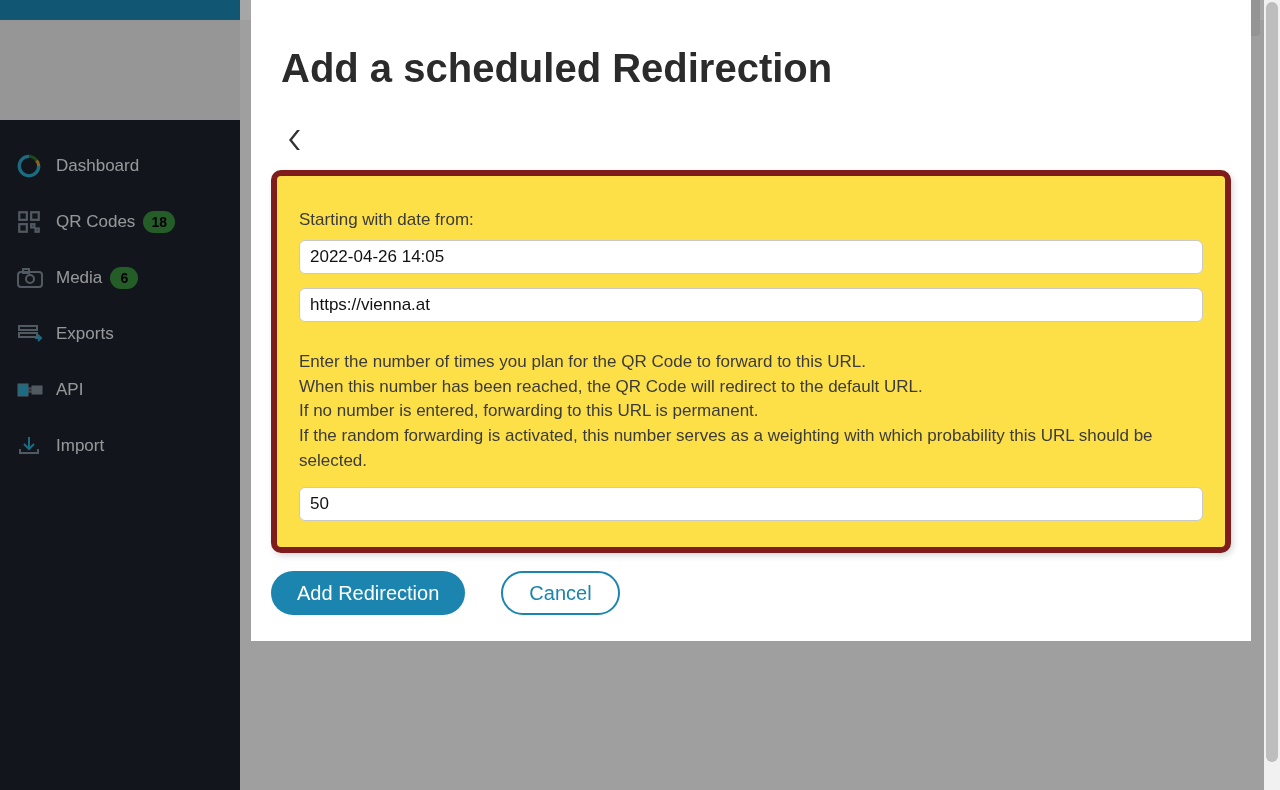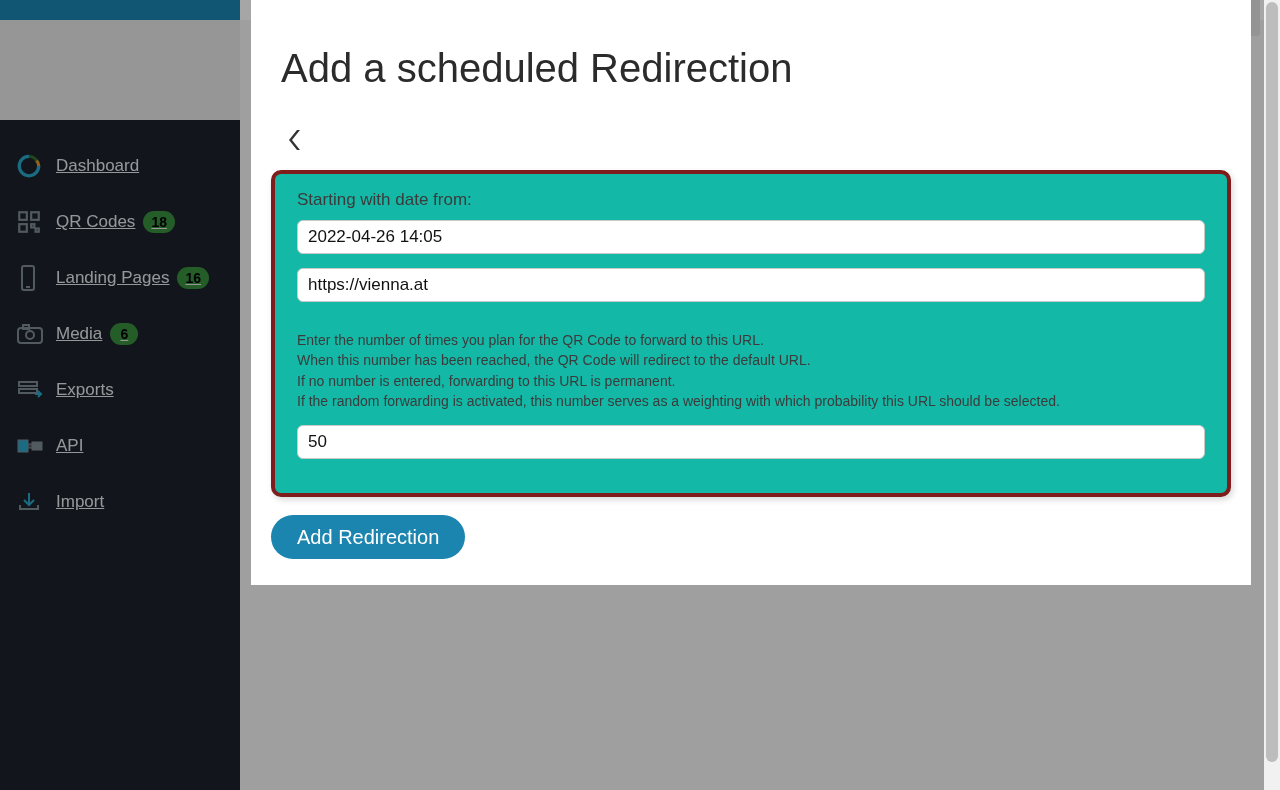--- a/index.html
+++ b/index.html
@@ -3,42 +3,42 @@
 <meta charset="utf-8">
 <style>
   * { box-sizing: border-box; margin: 0; padding: 0; }
   html, body { width: 1280px; height: 790px; font-family: -apple-system, "Helvetica Neue", Arial, sans-serif; overflow: hidden; }
 
   
   .app { position: absolute; inset: 0; background: #fff; }
   .topstrip { position: absolute; left:0; top:0; height:20px; width:240px; background:#1b84af; }
   .mast { position: absolute; left:0; top:20px; height:100px; width:1280px; background:#e6e6e6; }
   .sidebar { position:absolute; left:0; top:120px; width:240px; bottom:0; background:#1c232c; color:#c6ccd4; padding-top:18px; }
-  .side-item { display:flex; align-items:center; height:56px; padding-left:16px; font-size:17px; color:#e5e8ec; cursor:pointer;text-decoration:underline; }
+  .side-item { display:flex; align-items:center; height:56px; padding-left:16px; font-size:17px; color:#e5e8ec; cursor:pointer; }
   .side-item .ic { width:40px; display:flex; align-items:center; justify-content:flex-start; }
   .badge { display:inline-flex; align-items:center; justify-content:center; min-width:28px; height:22px; padding:0 8px; margin-left:8px; border-radius:11px; background:#3a8f3f; color:#000000; font-size:14px; font-weight:600; }
   .content { position:absolute; left:240px; top:20px; right:0; bottom:0; background:#f4f4f4; }
 
   .acct-bar { position:absolute; top:0; right:20px; height:36px; width:228px; background:#e3e3e3; border-radius:0 0 4px 4px; display:flex; align-items:center; justify-content:space-around; color:#333; font-size:16px; }
   .acct-link { display:flex; align-items:center; gap:6px; cursor:pointer; }
 
   
   .scrim { position:absolute; inset:0; background:rgba(0,0,0,0.35); }
 
   
   .modal { position:absolute; left:251px; top:0; width:1000px; background:#fff; }
   .modal .pad { padding:24px 30px 0 30px; }
-  .mtitle { font-size:40px; font-weight:400; color:#2b2b2b; margin-top:22px; }
+  .mtitle { font-size:40px; font-weight:700; color:#2b2b2b; margin-top:22px; }
   .back-chev { margin-top:34px; display:inline-flex; width:30px; height:30px; align-items:center; justify-content:center; cursor:pointer; }
 
-  .card { margin:12px 20px 0 20px; background:#14b8a6; border:4px solid #7f1d1d; border-radius:10px; padding:16px 22px 26px 22px; box-shadow: 2px 3px 6px rgba(0,0,0,0.15); }
+  .card { margin:12px 20px 0 20px; background:#fde047; border:6px solid #7f1d1d; border-radius:10px; padding:34px 22px 26px 22px; box-shadow: 2px 3px 6px rgba(0,0,0,0.15); }
   .lbl { font-size:17px; color:#3b3b3b; margin-bottom:10px; margin-top:0; }
-  .help { font-size:14px; color:#3b3b3b; line-height:1.45; margin:14px 0 14px 0; }
+  .help { font-size:17px; color:#3b3b3b; line-height:1.45; margin:14px 0 14px 0; }
   .inp { width:100%; height:34px; border:1px solid #c9c9c9; border-radius:6px; background:#fff; padding:0 10px; font-size:17px; color:#111; outline:none; margin-bottom:14px; }
-  .inp:last-child { margin-bottom:8px; }
+  .inp:last-child { margin-bottom:0; }
 
   .actions { display:flex; gap:36px; padding:18px 0 26px 20px; }
   .btn-primary { background:#1b84af; color:#fff; border:none; border-radius:22px; height:44px; padding:0 26px; font-size:20px; cursor:pointer; }
   .btn-secondary { background:transparent; color:#1b84af; border:2px solid #1b84af; border-radius:22px; height:44px; padding:0 26px; font-size:20px; cursor:pointer; }
 
   .vscroll { position:absolute; right:0; top:0; bottom:0; width:16px; background:#f1f1f1; }
   .vthumb { position:absolute; right:2px; top:2px; width:12px; height:760px; background:#bdbdbd; border-radius:6px; }
 
   
   .side-item svg { stroke:#7f8a95; }
@@ -70,30 +70,20 @@
             <rect x="14" y="3" width="7" height="7"></rect>
           <rect x="3" y="14" width="7" height="7"></rect>
             <rect x="14" y="14" width="3" height="3"></rect>
           <rect x="18" y="18" width="3" height="3"></rect>
         </svg>
       </span>
       <span>QR Codes</span>
       <span class="badge">18</span>
     </div>
 
-    <div class="side-item">
-      <span class="ic">
-        <svg width="24" height="28" viewBox="0 0 24 28" fill="none" stroke-width="2">
-          <rect x="6" y="2" width="12" height="24" rx="2"></rect>
-            <line x1="10" y1="23" x2="14" y2="23"></line>
-        </svg>
-      </span>
-      <span>Landing Pages</span>
-      <span class="badge">16</span>
-    </div>
 
     <div class="side-item">
       <span class="ic">
         <svg width="28" height="22" viewBox="0 0 28 22" fill="none" stroke-width="2">
           <rect x="2" y="5" width="24" height="15" rx="3"></rect>
             <circle cx="14" cy="12" r="4"></circle>
           <rect x="7" y="2" width="6" height="4"></rect>
         </svg>
       </span>
       <span>Media</span>
@@ -176,19 +166,20 @@
         <div>When this number has been reached, the QR Code will redirect to the default URL.</div>
         <div>If no number is entered, forwarding to this URL is permanent.</div>
         <div>If the random forwarding is activated, this number serves as a weighting with which probability this URL should be selected.</div>
       </div>
 
       <input class="inp" value="50" style="">
     </div>
 
     <div class="actions">
       <button class="btn-primary">Add Redirection</button>
+      <button class="btn-secondary">Cancel</button>
     </div>
   </div>
 
   <div class="vscroll">
     <div class="vthumb"></div>
   </div>
 </div>
 
 </body></html>

